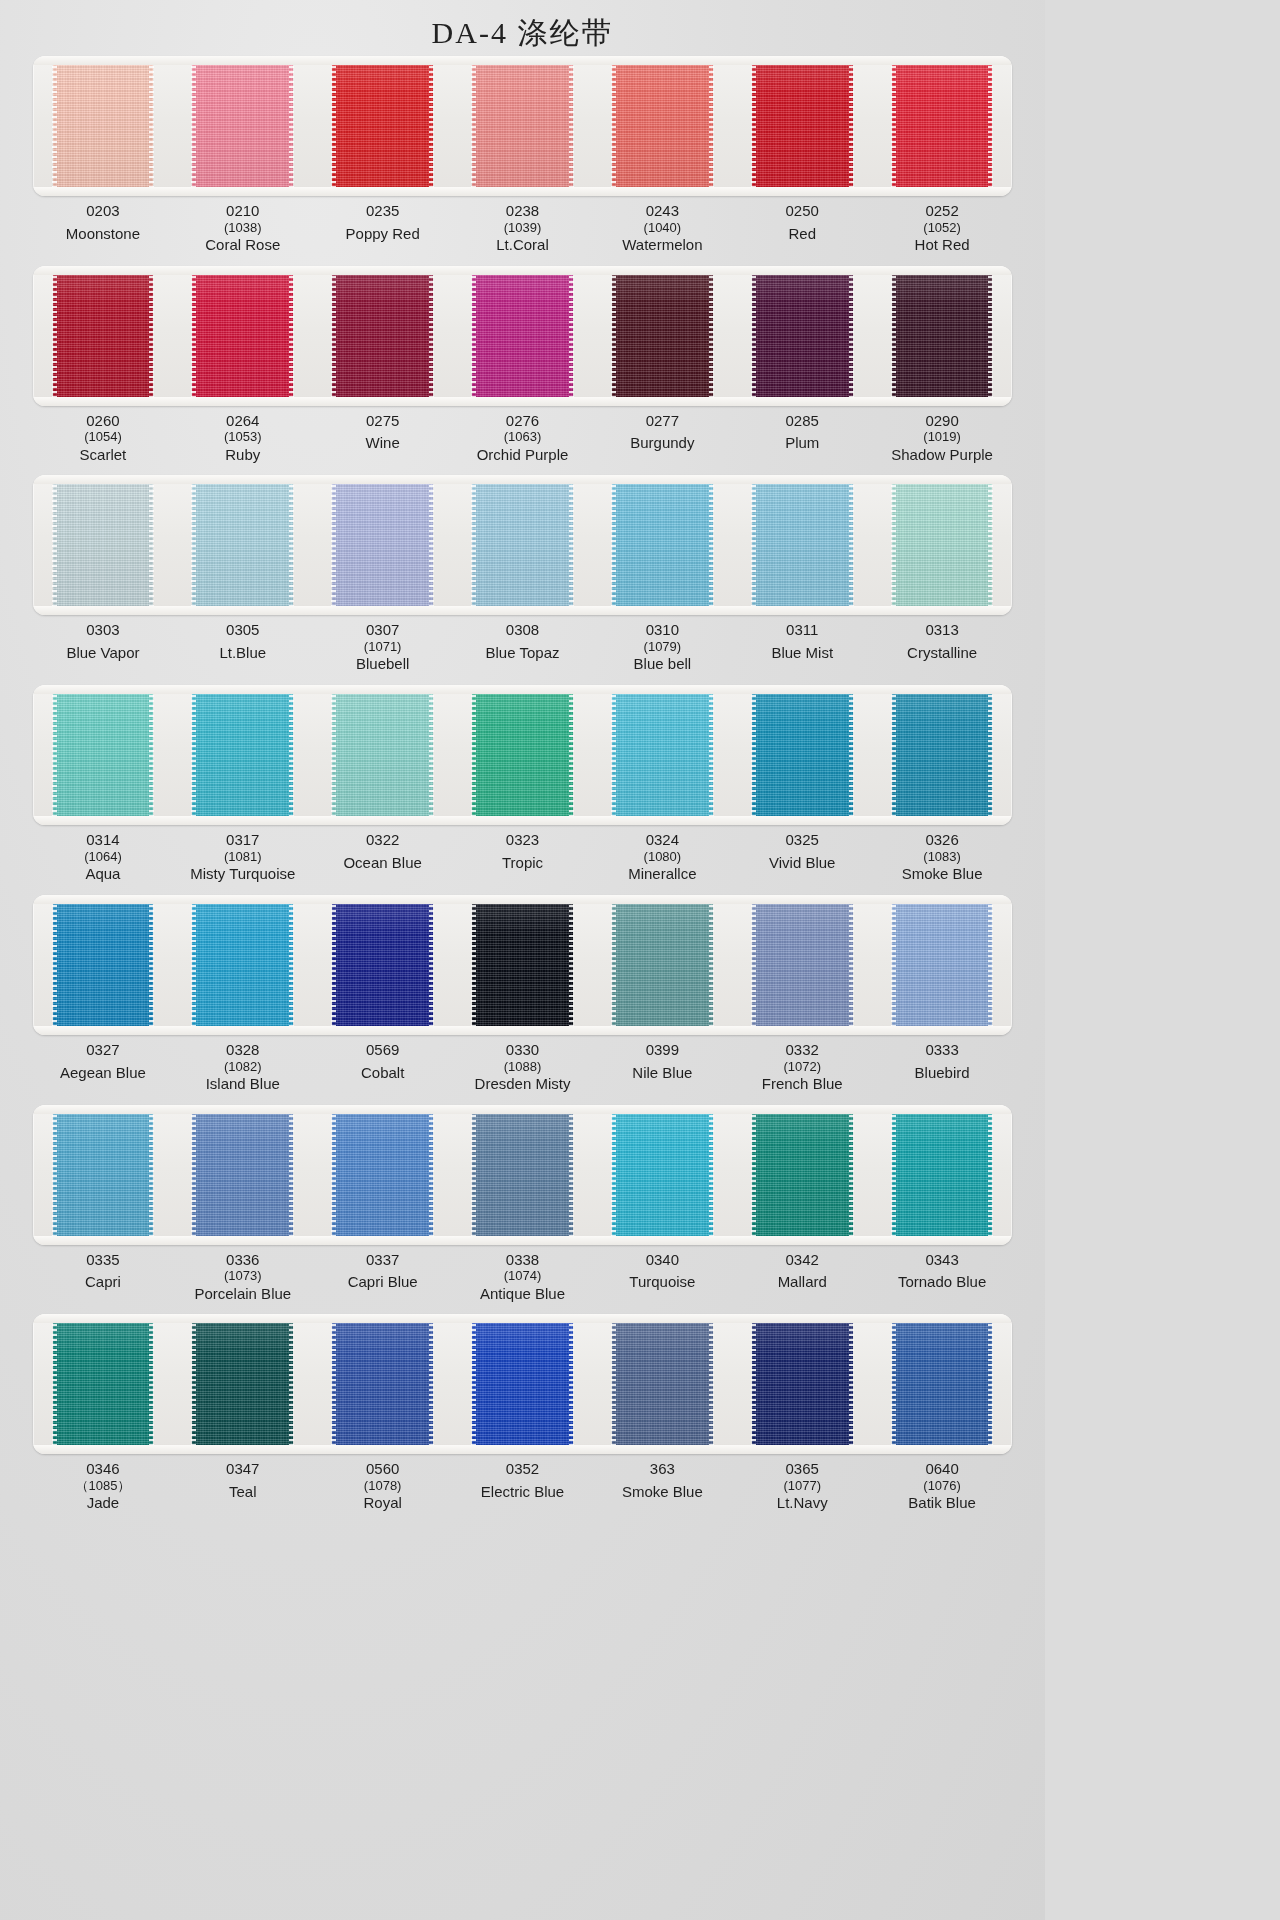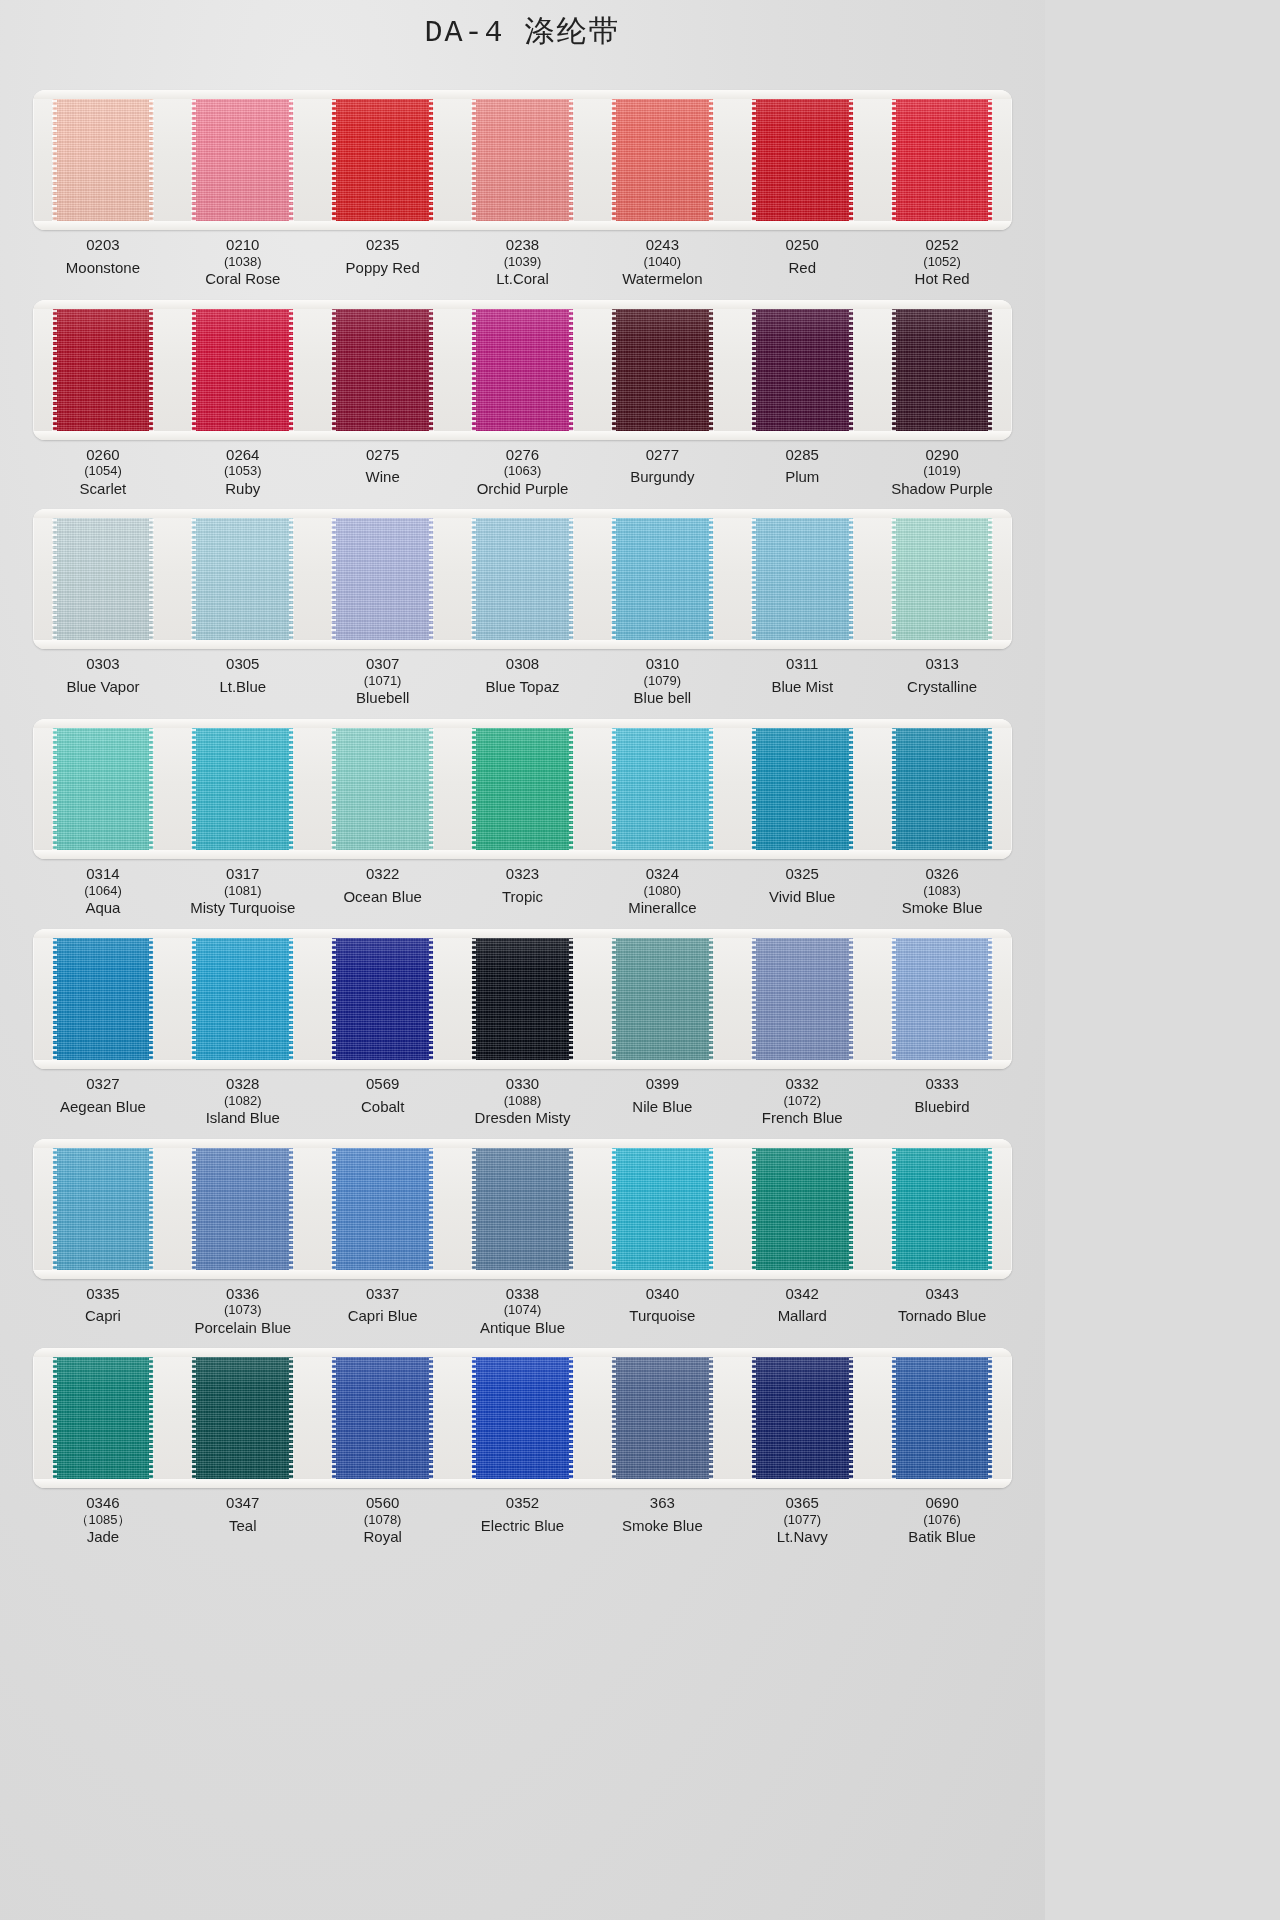--- a/index.html
+++ b/index.html
@@ -21,26 +21,25 @@
   .title{
     position:relative;
     text-align:center;
     font-size:30px;
     letter-spacing:2px;
     color:#222;
     padding-top:10px;
     height:46px;
     line-height:46px;
     font-weight:400;
-    font-family:Liberation Mono, monospace;
+    font-family:Liberation Serif, serif;
   }
   .board{
     position:relative;
     padding:0 33px;
-    margin-top:34px;
   }
   .row{
     position:relative;
     margin-bottom:12px;
   }
   
   .card{
     position:relative;
     height:140px;
     border-radius:12px;
@@ -552,19 +551,19 @@
           <div class="code">363</div>
           <div class="spacer"></div>
           <div class="name">Smoke Blue</div>
         </div>
         <div class="label">
           <div class="code">0365</div>
           <div class="alt">(1077)</div>
           <div class="name">Lt.Navy</div>
         </div>
         <div class="label">
-          <div class="code">0690</div>
+          <div class="code">0640</div>
           <div class="alt">(1076)</div>
           <div class="name">Batik Blue</div>
         </div>
       </div>
     </div>
   </div>
 
 </body></html>

